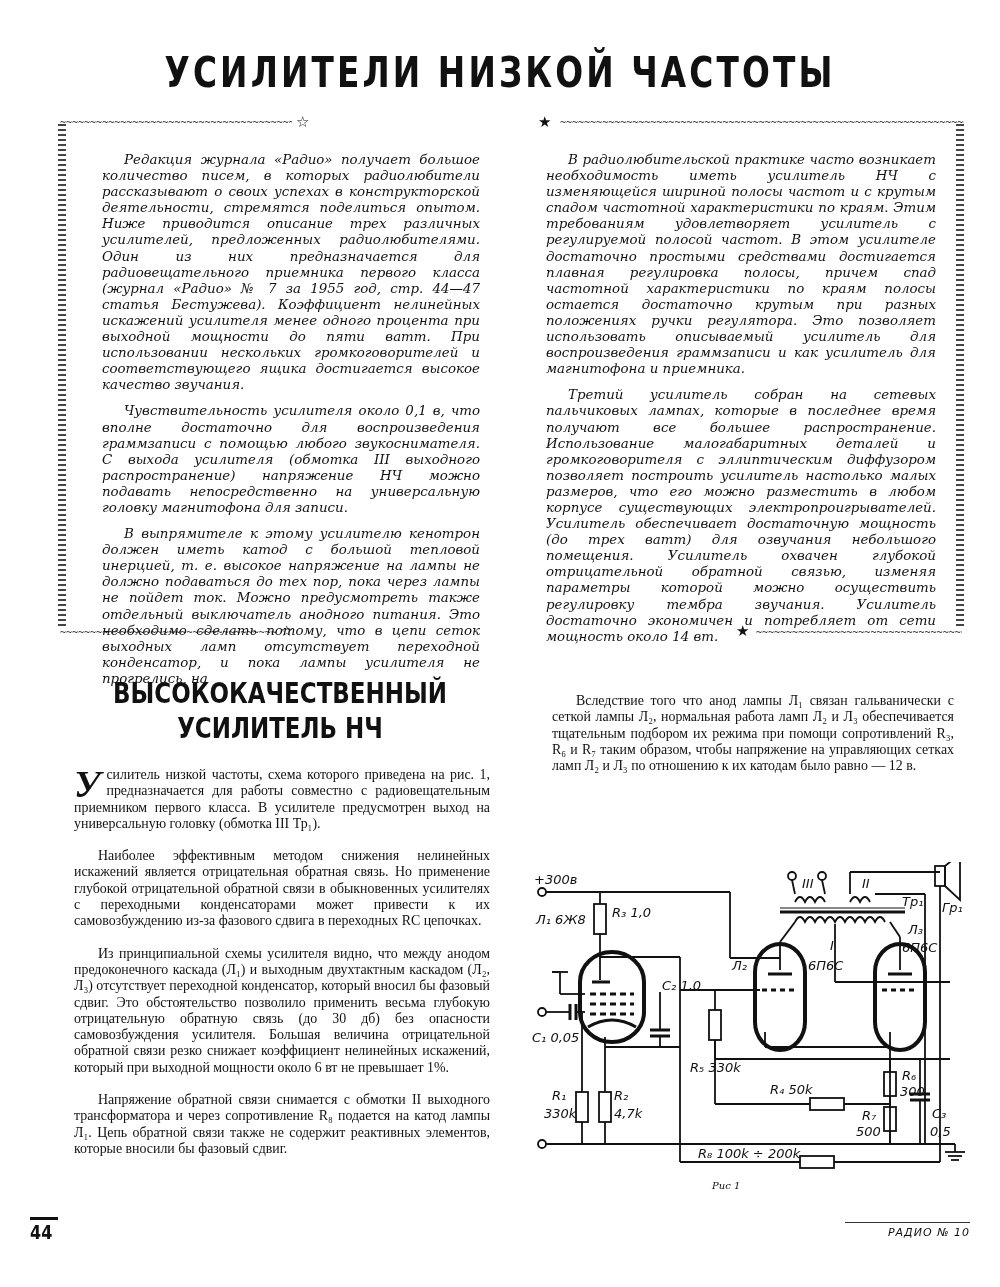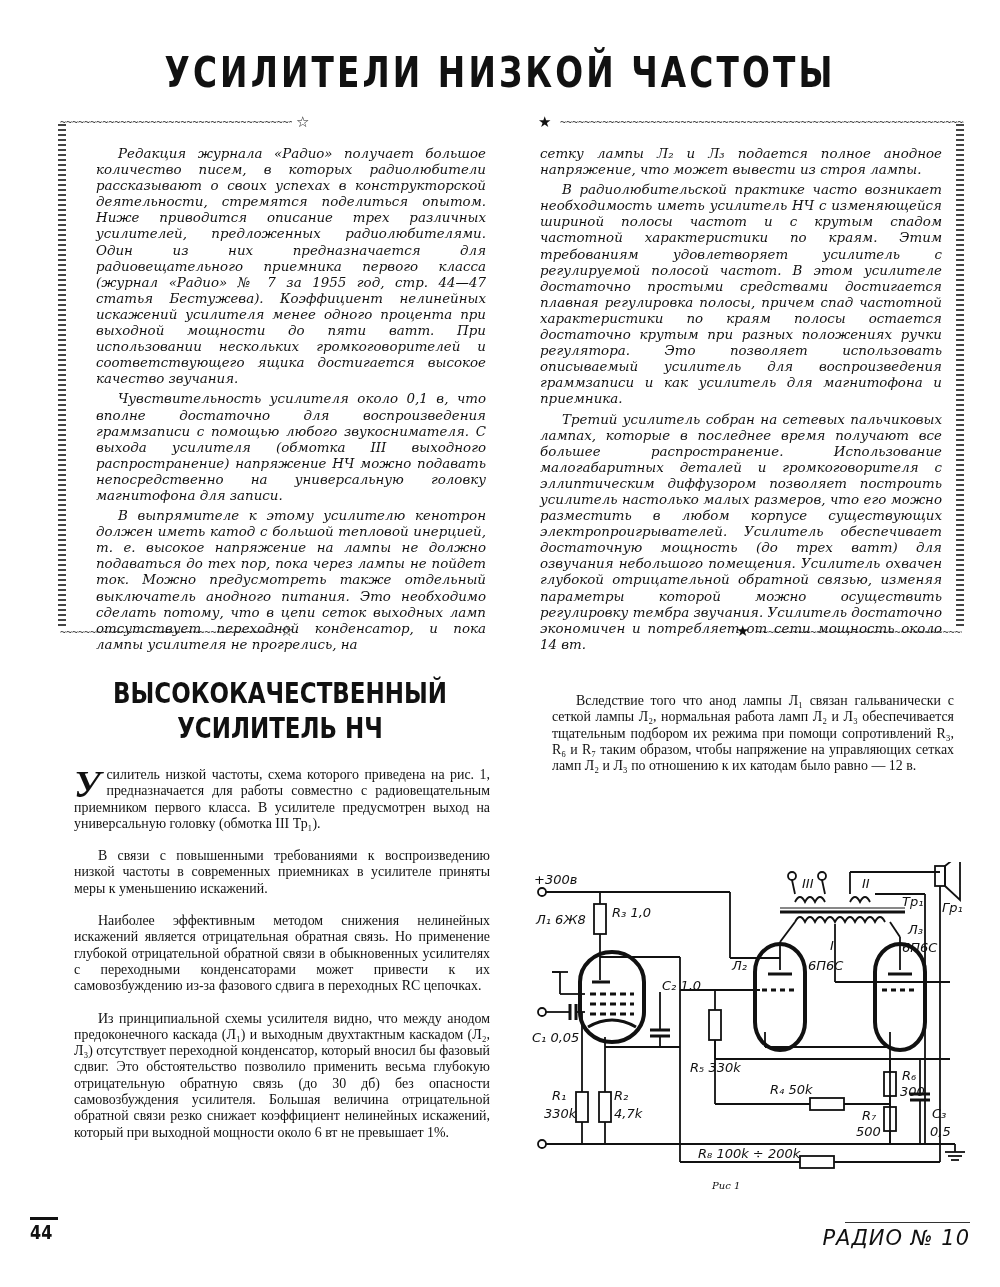--- a/index.html
+++ b/index.html
@@ -8,34 +8,34 @@
   .title{position:absolute;top:48px;left:0;width:1000px;text-align:center;
          font-family:"DejaVu Sans","Liberation Sans",sans-serif;font-weight:bold;
          font-size:42px;letter-spacing:4px;transform:scaleX(0.78);transform-origin:50% 0;}
   .box{position:absolute;top:118px;left:60px;width:904px;height:518px;}
   .wave{position:absolute;font-family:"DejaVu Sans Mono",monospace;font-size:10px;color:#333;
         white-space:nowrap;overflow:hidden;line-height:10px;}
   .vwave{position:absolute;width:8px;background:
      repeating-linear-gradient(180deg,#444 0 2px,transparent 2px 5px);}
   .star{position:absolute;font-size:15px;line-height:15px;}
   .col{position:absolute;font-style:italic;font-size:13.4px;line-height:16.1px;text-align:justify;}
-  .col p{margin:4px;text-indent:22px;}
+  .col p{margin:10px;text-indent:22px;}
   .col p.noind{text-indent:0;}
   .h2{position:absolute;left:50px;width:460px;text-align:center;font-family:"DejaVu Sans","Liberation Sans",sans-serif;
       font-weight:bold;font-size:28px;line-height:35px;transform:scaleX(0.82);transform-origin:50% 0;}
   .body{position:absolute;font-size:13.9px;line-height:16.3px;text-align:justify;
         font-family:"Liberation Serif","DejaVu Serif",serif;}
   .body p{margin:16px;text-indent:24px;}
   .drop{float:left;font-size:38px;line-height:30px;font-weight:bold;margin:2px 6px 0 0;font-style:italic;}
   .schem{position:absolute;left:530px;top:862px;width:440px;height:310px;text-align:center;}
   .cap{position:absolute;left:712px;top:1180px;font-style:italic;font-size:10px;}
   .pgnum{position:absolute;left:30px;top:1220px;font-family:"DejaVu Sans","Liberation Sans",sans-serif;
          font-weight:bold;font-size:20px;transform:scaleX(0.8);transform-origin:0 0;}
   .pgbar{position:absolute;left:30px;top:1217px;width:28px;height:3px;background:#111;}
-  .jour{position:absolute;right:30px;top:1226px;font-style:italic;font-size:21px;letter-spacing:1px;
+  .jour{position:absolute;right:30px;top:1226px;font-style:italic;font-size:11px;letter-spacing:1px;
         font-family:"DejaVu Sans","Liberation Sans",sans-serif;}
   .jourbar{position:absolute;right:30px;top:1222px;width:125px;height:1px;background:#333;}
 </style>
 </head>
 <body>
 
 <div class="title">УСИЛИТЕЛИ НИЗКОЙ ЧАСТОТЫ</div>
 
 <div class="box">
   <div class="wave" style="left:0;top:0;width:232px;">~~~~~~~~~~~~~~~~~~~~~~~~~~~~~~~~~~~~~~~~~~~~~</div>
@@ -50,35 +50,34 @@
   <div class="wave" style="left:696px;top:510px;width:206px;">~~~~~~~~~~~~~~~~~~~~~~~~~~~~~~~~~~~~~~~~~~~~</div>
 </div>
 
 <div class="col" style="left:92px;top:142px;width:398px;">
   <p>Редакция журнала «Радио» получает большое количество писем, в которых радиолюбители рассказывают о своих успехах в конструкторской деятельности, стремятся поделиться опытом. Ниже приводится описание трех различных усилителей, предложенных радиолюбителями. Один из них предназначается для радиовещательного приемника первого класса (журнал «Радио» № 7 за 1955 год, стр. 44—47 статья Бестужева). Коэффициент нелинейных искажений усилителя менее одного процента при выходной мощности до пяти ватт. При использовании нескольких громкоговорителей и соответствующего ящика достигается высокое качество звучания.</p>
   <p>Чувствительность усилителя около 0,1 в, что вполне достаточно для воспроизведения граммзаписи с помощью любого звукоснимателя. С выхода усилителя (обмотка III выходного распространение) напряжение НЧ можно подавать непосредственно на универсальную головку магнитофона для записи.</p>
   <p>В выпрямителе к этому усилителю кенотрон должен иметь катод с большой тепловой инерцией, т. е. высокое напряжение на лампы не должно подаваться до тех пор, пока через лампы не пойдет ток. Можно предусмотреть также отдельный выключатель анодного питания. Это необходимо сделать потому, что в цепи сеток выходных ламп отсутствует переходной конденсатор, и пока лампы усилителя не прогрелись, на</p>
 </div>
 
 <div class="col" style="left:536px;top:142px;width:410px;">
-  <p class="noind">сетку лампы Л₂ и Л₃ подается полное анодное напряжение, что может вывести из строя лампы.</p>
   <p>В радиолюбительской практике часто возникает необходимость иметь усилитель НЧ с изменяющейся шириной полосы частот и с крутым спадом частотной характеристики по краям. Этим требованиям удовлетворяет усилитель с регулируемой полосой частот. В этом усилителе достаточно простыми средствами достигается плавная регулировка полосы, причем спад частотной характеристики по краям полосы остается достаточно крутым при разных положениях ручки регулятора. Это позволяет использовать описываемый усилитель для воспроизведения граммзаписи и как усилитель для магнитофона и приемника.</p>
   <p>Третий усилитель собран на сетевых пальчиковых лампах, которые в последнее время получают все большее распространение. Использование малогабаритных деталей и громкоговорителя с эллиптическим диффузором позволяет построить усилитель настолько малых размеров, что его можно разместить в любом корпусе существующих электропроигрывателей. Усилитель обеспечивает достаточную мощность (до трех ватт) для озвучания небольшого помещения. Усилитель охвачен глубокой отрицательной обратной связью, изменяя параметры которой можно осуществить регулировку тембра звучания. Усилитель достаточно экономичен и потребляет от сети мощность около 14 вт.</p>
 </div>
 
 <div class="h2" style="top:676px;">
   <div>ВЫСОКОКАЧЕСТВЕННЫЙ</div>
   <div>УСИЛИТЕЛЬ НЧ</div>
 </div>
 
 <div class="body" style="left:58px;top:751px;width:448px;">
   <p style="text-indent:0;"><span class="drop">У</span><span>силитель низкой частоты, схема которого приведена на рис. 1, предназначается для работы совместно с радиовещательным приемником первого класса. В усилителе предусмотрен выход на универсальную головку (обмотка III Тр₁).</span></p>
-  <p>В связи с повышенными требованиями к воспроизведению низкой частоты в современных приемниках в усилителе приняты меры к уменьшению искажений.</p>
   <p>Наиболее эффективным методом снижения нелинейных искажений является отрицательная обратная связь. Но применение глубокой отрицательной обратной связи в обыкновенных усилителях с переходными конденсаторами может привести к их самовозбуждению из-за фазового сдвига в переходных RC цепочках.</p>
   <p>Из принципиальной схемы усилителя видно, что между анодом предоконечного каскада (Л₁) и выходным двухтактным каскадом (Л₂, Л₃) отсутствует переходной конденсатор, который вносил бы фазовый сдвиг. Это обстоятельство позволило применить весьма глубокую отрицательную обратную связь (до 30 дб) без опасности самовозбуждения усилителя. Большая величина отрицательной обратной связи резко снижает коэффициент нелинейных искажений, который при выходной мощности около 6 вт не превышает 1%.</p>
+  <p>Напряжение обратной связи снимается с обмотки II выходного трансформатора и через сопротивление R₈ подается на катод лампы Л₁. Цепь обратной связи также не содержит реактивных элементов, которые вносили бы фазовый сдвиг.</p>
 </div>
 
 <div class="body" style="left:536px;top:677px;width:434px;">
   <p>Вследствие того что анод лампы Л₁ связан гальванически с сеткой лампы Л₂, нормальная работа ламп Л₂ и Л₃ обеспечивается тщательным подбором их режима при помощи сопротивлений R₃, R₆ и R₇ таким образом, чтобы напряжение на управляющих сетках ламп Л₂ и Л₃ по отношению к их катодам было равно — 12 в.</p>
 </div>
 
 <div class="schem">
   <svg width="440" height="310" viewBox="0 0 440 310" font-family="DejaVu Sans, sans-serif" font-style="italic" font-size="13" fill="#111">
     <g stroke="#111" stroke-width="1.8" fill="none">
 

